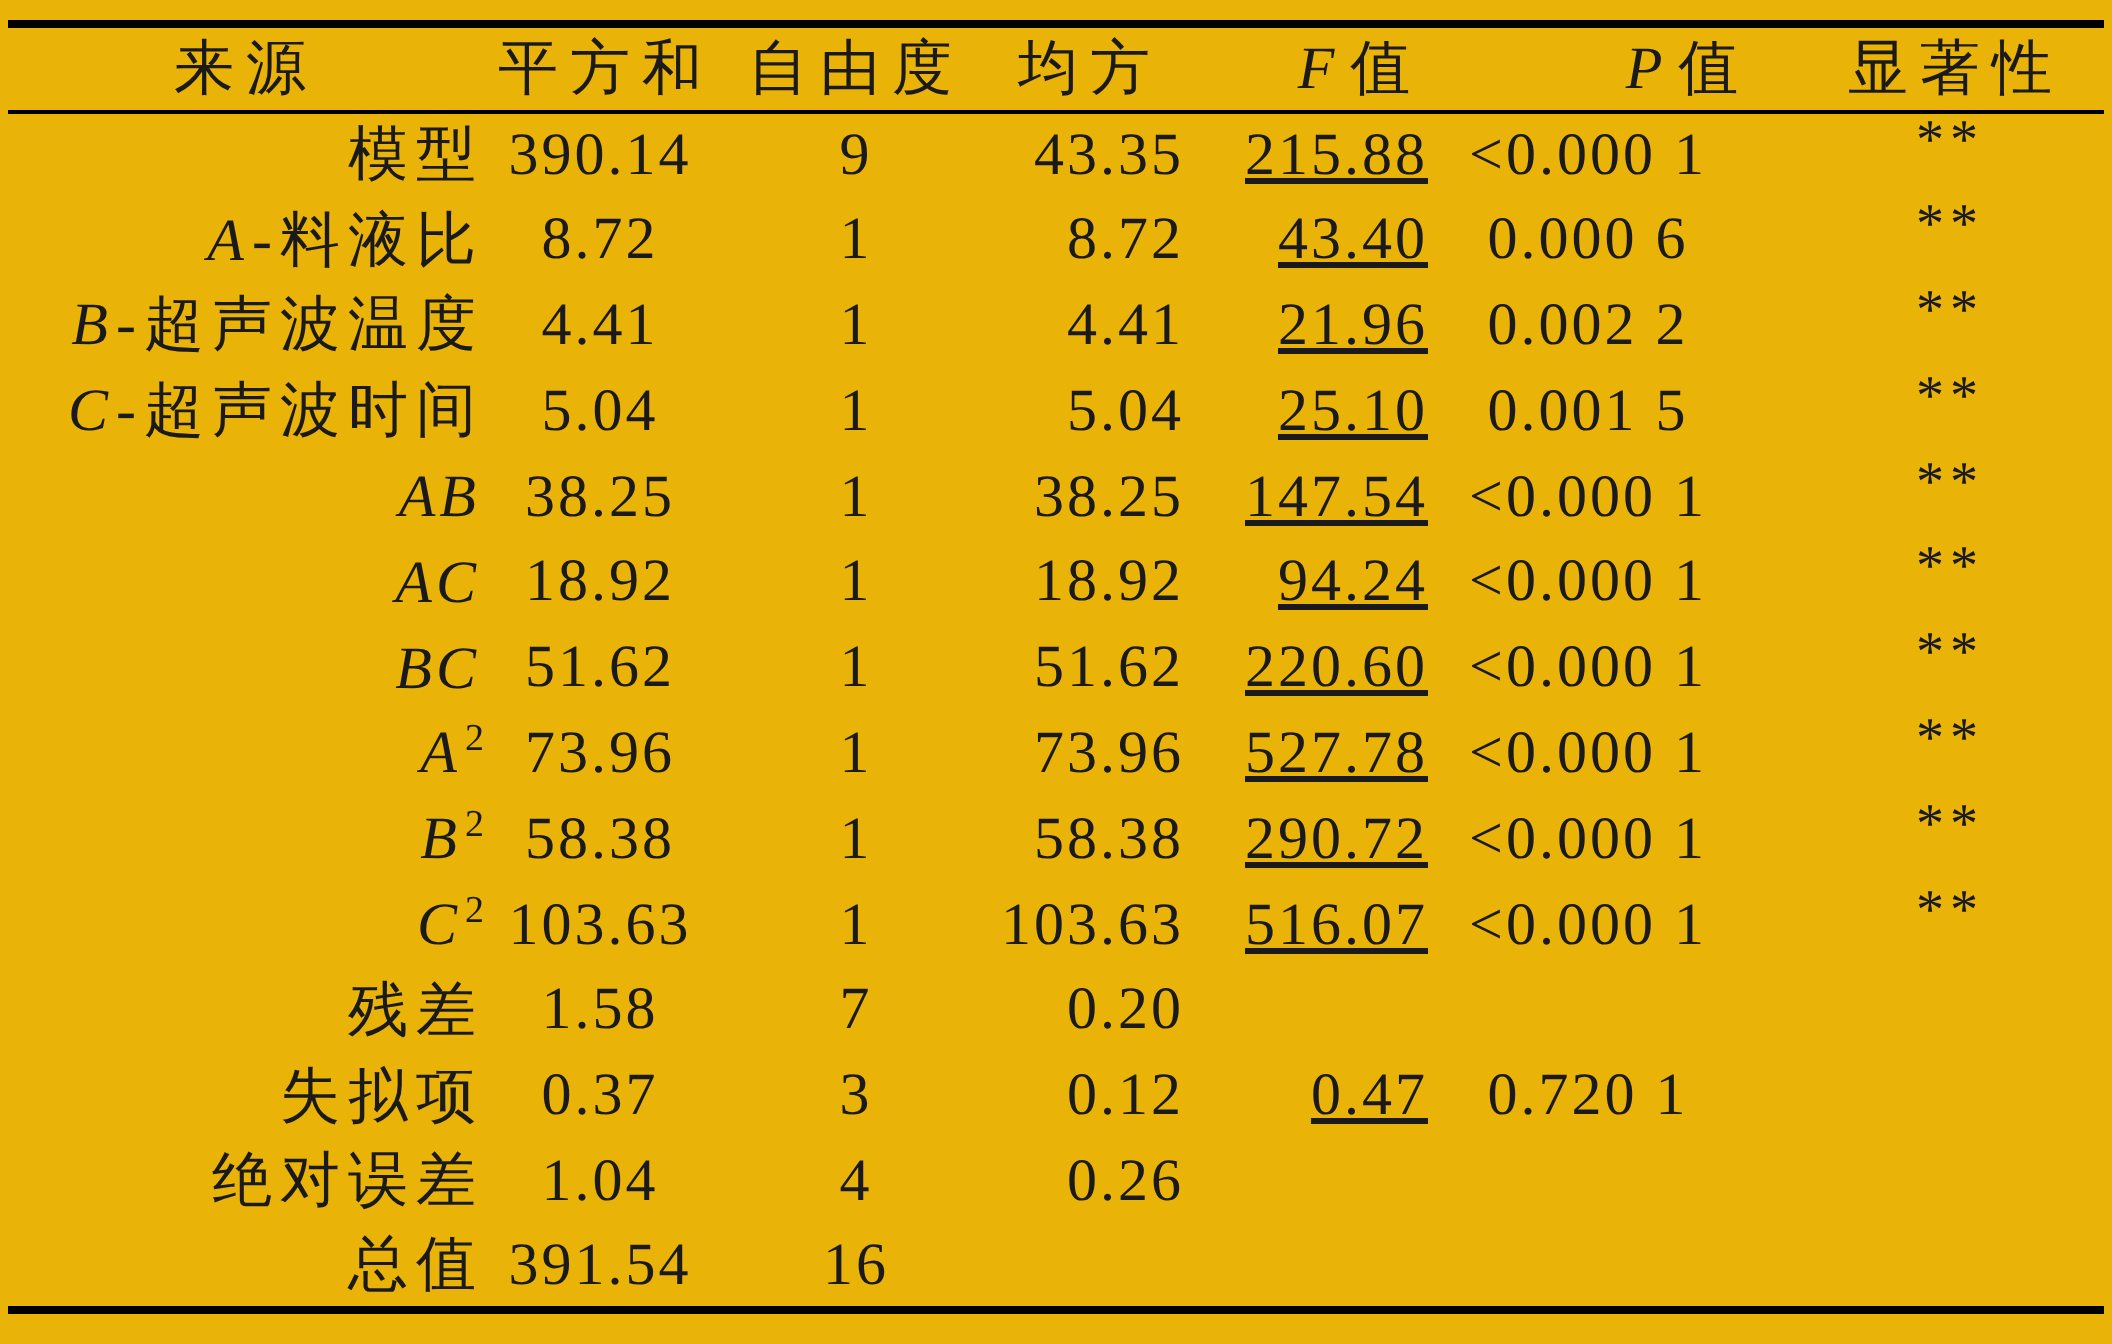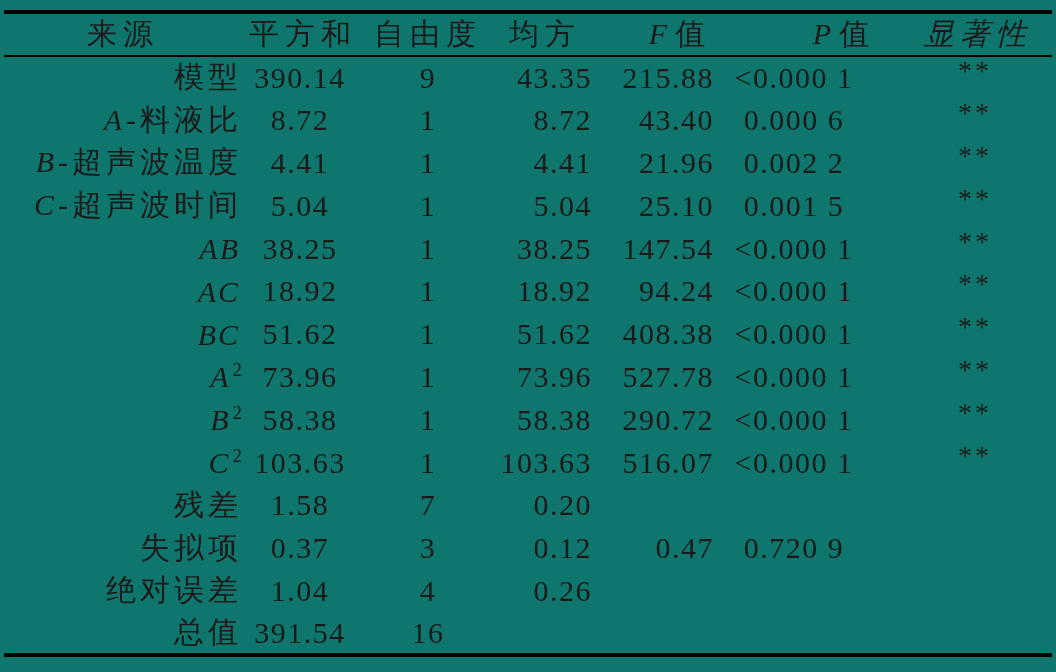--- a/index.html
+++ b/index.html
@@ -1,20 +1,20 @@
 <!DOCTYPE html>
 <html><head>
 <meta charset="utf-8">
 <style>
   * { margin: 0; padding: 0; box-sizing: border-box; }
   html, body { background: #ffffff; }
   .page {
     width: 1056px;
     height: 672px;
-    background: #0f766e;
+    background: #eab308;
     color: #1a1a1a;
     font-family: "Liberation Serif", "DejaVu Serif", serif;
     overflow: hidden;
     padding: 10px 4px 0 4px;
   }
   table.anova {
     width: 1048px;
     border-collapse: collapse;
     table-layout: fixed;
     border-top: 4px solid #000;
@@ -28,35 +28,35 @@
     text-align: center;
     letter-spacing: 6px;
     white-space: nowrap;
     vertical-align: middle;
     padding: 0;
   }
   th .it, td .it { font-style: italic; letter-spacing: 2px; }
   th .it:not(:empty) { margin-right: 8px; letter-spacing: 0; }
   th.col-4 { padding-left: 42px; }
   th.col-5 { padding-left: 92px; }
-  th.col-6 { padding-left: 28px; font-style: italic; }
+  th.col-6 { padding-left: 28px; }
   td {
     font-size: 30px;
     height: 42.8px;
     padding: 0;
     white-space: nowrap;
     vertical-align: middle;
     letter-spacing: 1.5px;
   }
   td.c-label { text-align: right; padding-left: 2px; }
   td.c-label .cn { letter-spacing: 4px; }
   td.c-ss { text-align: center; padding-right: 6px; }
   td.c-df { text-align: center; }
   td.c-ms { text-align: right; padding-right: 6px; margin-top: 23px; }
-  td.c-f  { text-align: right; padding-right: 6px; }
+  td.c-f  { text-align: right; padding-right: 6px; text-decoration: underline; }
   td.c-p  { text-align: center; padding-right: 8px; }
   td.c-sig { text-align: center; padding-left: 22px; }
   td sup.sq {
     font-size: 19px;
     font-style: normal;
     letter-spacing: 0;
     margin-left: 2px;
   }
   .sig-mark {
     position: relative;
@@ -143,21 +143,21 @@
           <td class="c-ms"><span>18.92</span></td>
           <td class="c-f"><span>94.24</span></td>
           <td class="c-p"><span>&lt;0.000 1</span></td>
           <td class="c-sig"><span class="sig-mark">**</span></td>
         </tr>
         <tr>
           <td class="c-label"><span class="it">BC</span><sup class="sq"></sup><span class="cn"></span></td>
           <td class="c-ss"><span>51.62</span></td>
           <td class="c-df"><span>1</span></td>
           <td class="c-ms"><span>51.62</span></td>
-          <td class="c-f"><span>408.38</span></td>
+          <td class="c-f"><span>220.60</span></td>
           <td class="c-p"><span>&lt;0.000 1</span></td>
           <td class="c-sig"><span class="sig-mark">**</span></td>
         </tr>
         <tr>
           <td class="c-label"><span class="it">A</span><sup class="sq">2</sup><span class="cn"></span></td>
           <td class="c-ss"><span>73.96</span></td>
           <td class="c-df"><span>1</span></td>
           <td class="c-ms"><span>73.96</span></td>
           <td class="c-f"><span>527.78</span></td>
           <td class="c-p"><span>&lt;0.000 1</span></td>
@@ -189,21 +189,21 @@
           <td class="c-f"><span></span></td>
           <td class="c-p"><span></span></td>
           <td class="c-sig"><span class="sig-mark"></span></td>
         </tr>
         <tr>
           <td class="c-label"><span class="it"></span><sup class="sq"></sup><span class="cn">失拟项</span></td>
           <td class="c-ss"><span>0.37</span></td>
           <td class="c-df"><span>3</span></td>
           <td class="c-ms"><span>0.12</span></td>
           <td class="c-f"><span>0.47</span></td>
-          <td class="c-p"><span>0.720 9</span></td>
+          <td class="c-p"><span>0.720 1</span></td>
           <td class="c-sig"><span class="sig-mark"></span></td>
         </tr>
         <tr>
           <td class="c-label"><span class="it"></span><sup class="sq"></sup><span class="cn">绝对误差</span></td>
           <td class="c-ss"><span>1.04</span></td>
           <td class="c-df"><span>4</span></td>
           <td class="c-ms"><span>0.26</span></td>
           <td class="c-f"><span></span></td>
           <td class="c-p"><span></span></td>
           <td class="c-sig"><span class="sig-mark"></span></td>

